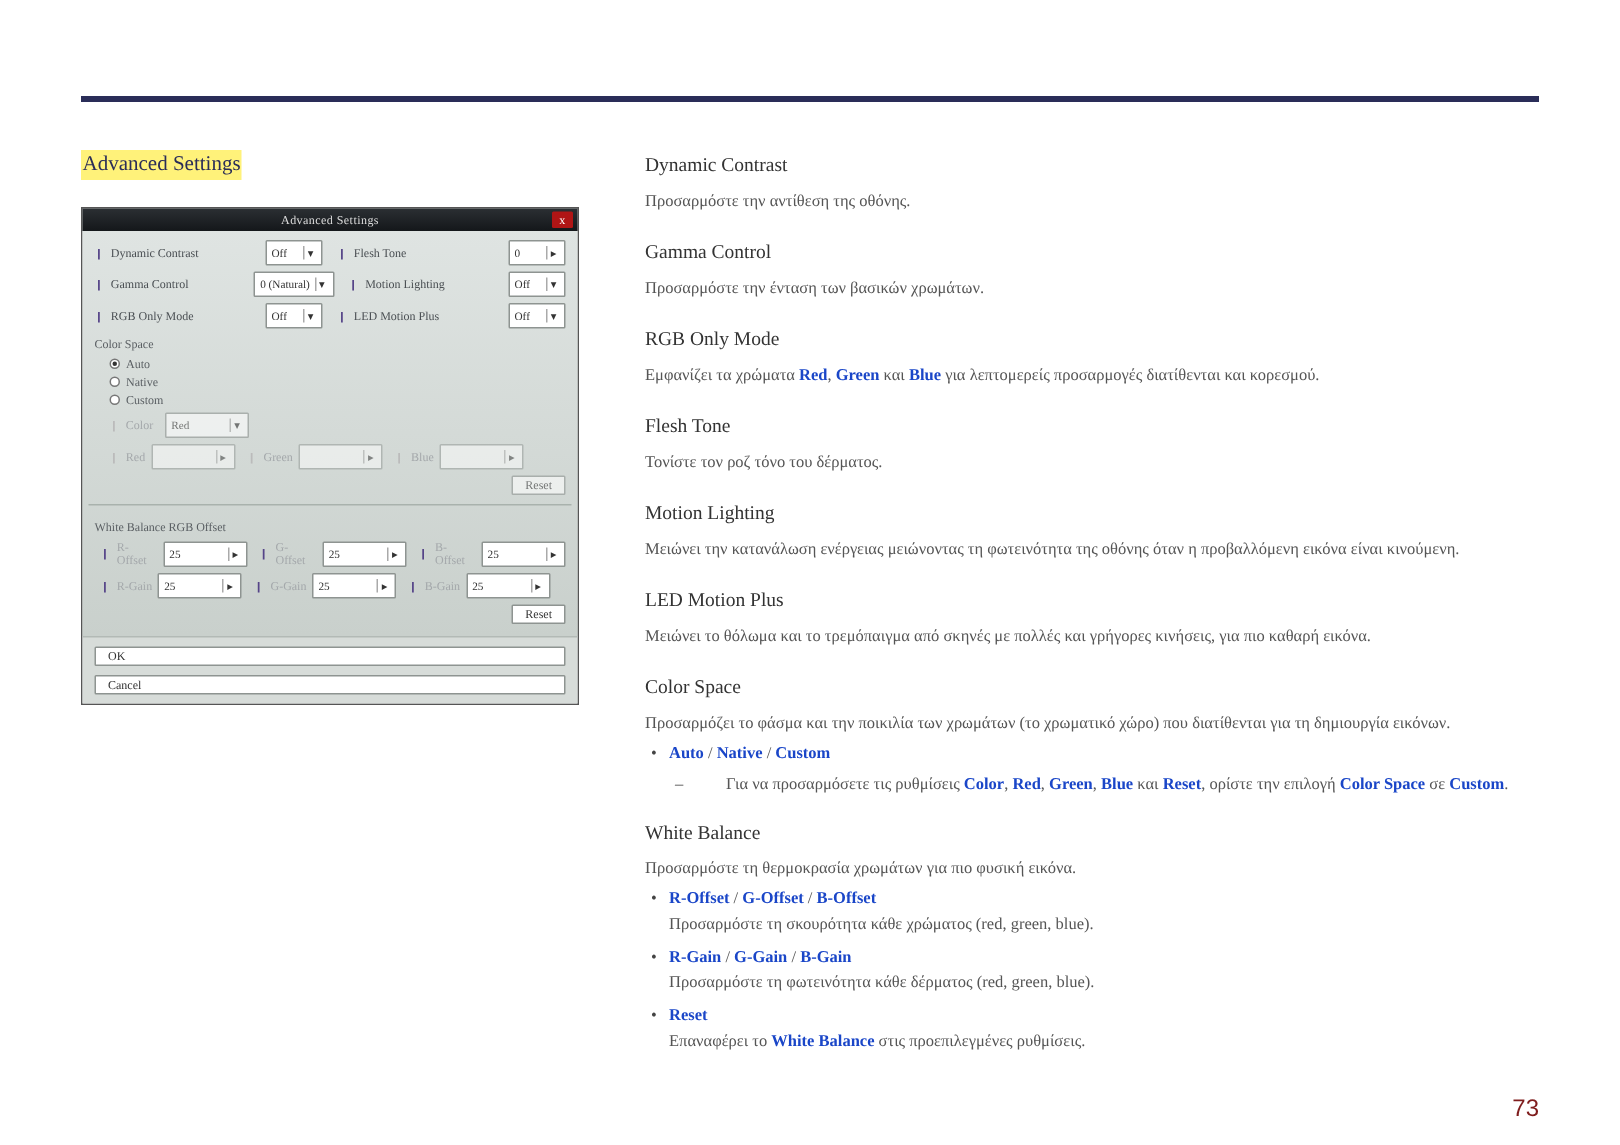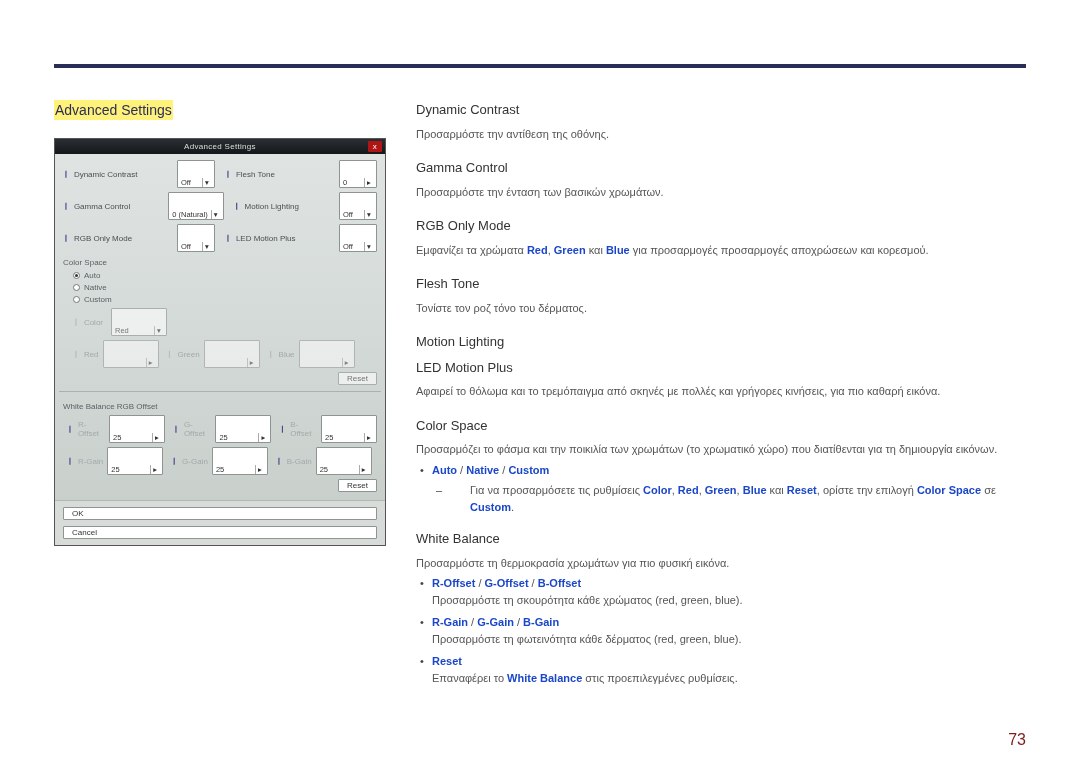--- a/index.html
+++ b/index.html
@@ -15,21 +15,22 @@
     position: absolute;
     top: 64px;
     left: 54px;
     right: 54px;
     border-top: 4px solid #2a2d58;
   }
   .content {
     position: absolute;
     top: 100px; left: 54px; right: 54px; bottom: 40px;
     display: flex;
-    gap: 30px;
+    gap: 44px;
+    font-family: Liberation Serif, serif;
   }
   .leftcol { width: 332px; flex: 0 0 332px; }
   .rightcol { flex: 1; font-size: 11.5px; line-height: 1.5; color: #444; }
   .section-title {
     display: inline-block;
     background: #fff27a;
     color: #2a2d58;
     font-size: 14px;
     padding: 2px 1px;
     margin-bottom: 18px;
@@ -72,23 +73,23 @@
   }
   .panel-cell {
     display: flex; align-items: center; gap: 4px;
     flex: 1;
   }
   .lbl {
     font-size: 8px; color: #4a4f53;
   }
   .tick { color: #548; font-size: 7px; margin-right: 1px; }
   .ctrl {
-    display: inline-flex; align-items: flex-end;
+    display: inline-flex; align-items: center;
     background: #fff; border: 1px solid #8e9491;
-    height: 28px; min-width: 38px;
+    height: 17px; min-width: 38px;
     font-size: 7.5px; color: #333;
     padding: 0 3px;
     justify-content: space-between;
     border-radius: 1px;
   }
   .ctrl .arrow {
     width: 9px; text-align: center; color: #333;
     border-left: 1px solid #aaa; margin-left: 3px;
   }
   .subhead {
@@ -327,30 +328,31 @@
 
   <div class="rightcol">
     <div class="h">Dynamic Contrast</div>
     <div class="p">Προσαρμόστε την αντίθεση της οθόνης.</div>
 
     <div class="h">Gamma Control</div>
     <div class="p">Προσαρμόστε την ένταση των βασικών χρωμάτων.</div>
 
     <div class="h">RGB Only Mode</div>
     <div class="p">
-      <span>Εμφανίζει τα χρώματα </span><span class="blue">Red</span><span>, </span><span class="blue">Green</span><span> και </span><span class="blue">Blue</span><span> για προσαρμογές προσαρμογές αποχρώσεων και κορεσμού.</span>
+      <span>Εμφανίζει τα χρώματα </span><span class="blue">Red</span><span>, </span><span class="blue">Green</span><span> και </span><span class="blue">Blue</span><span> για λεπτομερείς προσαρμογές διατίθενται και κορεσμού.</span>
     </div>
 
     <div class="h">Flesh Tone</div>
     <div class="p">Τονίστε τον ροζ τόνο του δέρματος.</div>
 
     <div class="h">Motion Lighting</div>
+    <div class="p">Μειώνει την κατανάλωση ενέργειας μειώνοντας τη φωτεινότητα της οθόνης όταν η προβαλλόμενη εικόνα είναι κινούμενη.</div>
 
     <div class="h">LED Motion Plus</div>
-    <div class="p">Αφαιρεί το θόλωμα και το τρεμόπαιγμα από σκηνές με πολλές και γρήγορες κινήσεις, για πιο καθαρή εικόνα.</div>
+    <div class="p">Μειώνει το θόλωμα και το τρεμόπαιγμα από σκηνές με πολλές και γρήγορες κινήσεις, για πιο καθαρή εικόνα.</div>
 
     <div class="h">Color Space</div>
     <div class="p" style="margin-bottom:4px">Προσαρμόζει το φάσμα και την ποικιλία των χρωμάτων (το χρωματικό χώρο) που διατίθενται για τη δημιουργία εικόνων.</div>
     <ul class="bullets">
       <li>
         <span class="blue">Auto</span><span> / </span><span class="blue">Native</span><span> / </span><span class="blue">Custom</span>
         <ul class="sub">
           <li>
             <span>Για να προσαρμόσετε τις ρυθμίσεις </span><span class="blue">Color</span><span>, </span><span class="blue">Red</span><span>, </span><span class="blue">Green</span><span>, </span><span class="blue">Blue</span><span> και </span><span class="blue">Reset</span><span>, ορίστε την επιλογή </span><span class="blue">Color Space</span><span> σε </span><span class="blue">Custom</span><span>.</span>
           </li>

